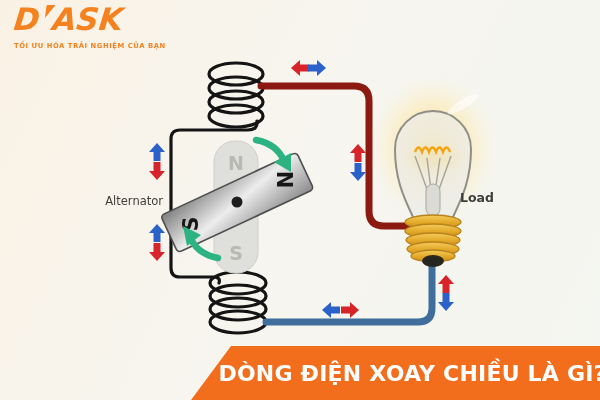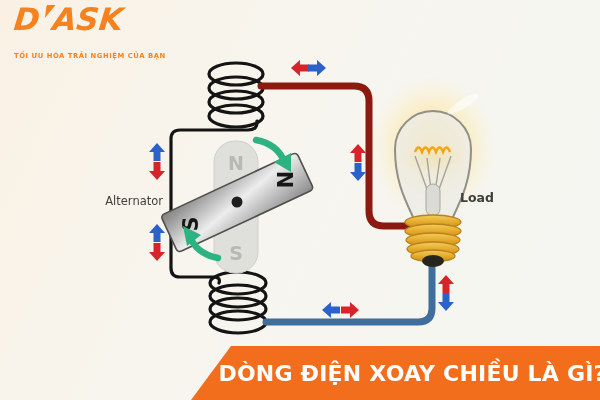--- a/index.html
+++ b/index.html
@@ -7,21 +7,21 @@
   .stage{position:relative;width:600px;height:400px;
          background:linear-gradient(115deg,#FAF1E4 0%,#F7F5EE 40%,#F4F6F1 100%);}
   
   .logo{position:absolute;left:14px;top:4px;line-height:1;}
   .brand{color:#F5821F;font-style:italic;font-weight:900;font-size:31px;
          letter-spacing:0px;transform:skewX(-6deg);white-space:nowrap;}
   .wedge{display:inline-block;width:9px;height:13px;background:#F5821F;
          clip-path:polygon(0 0,100% 0,42% 100%);transform:skewX(-18deg);
          position:relative;top:-12px;margin:0 1px 0 3px;}
   .tagline{color:#F5821F;font-weight:bold;font-size:6.8px;letter-spacing:.55px;
-           margin-top:18px;white-space:nowrap;}
+           margin-top:8px;white-space:nowrap;}
   
   .diagram-svg{position:absolute;inset:0;}
   
   .banner{position:absolute;right:0;bottom:0;height:54px;width:409px;
           clip-path:polygon(40px 0,100% 0,100% 100%,0 100%);
           display:flex;align-items:center;justify-content:center;
           padding-left:34px;box-sizing:border-box;}
   .banner span{color:#fff;font-weight:bold;font-size:22px;letter-spacing:.2px;
                white-space:nowrap;}
 </style>

